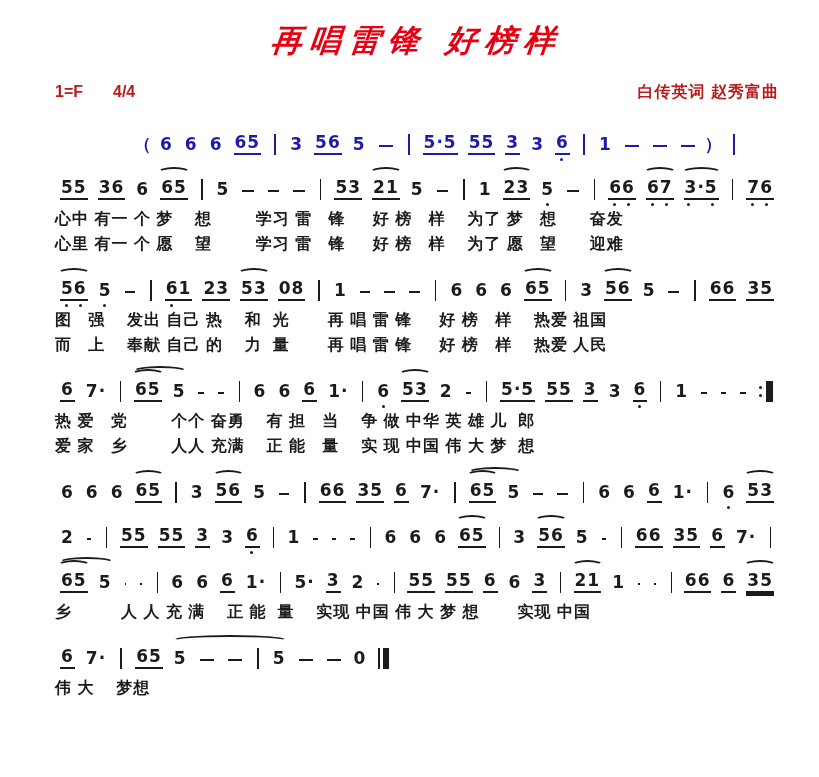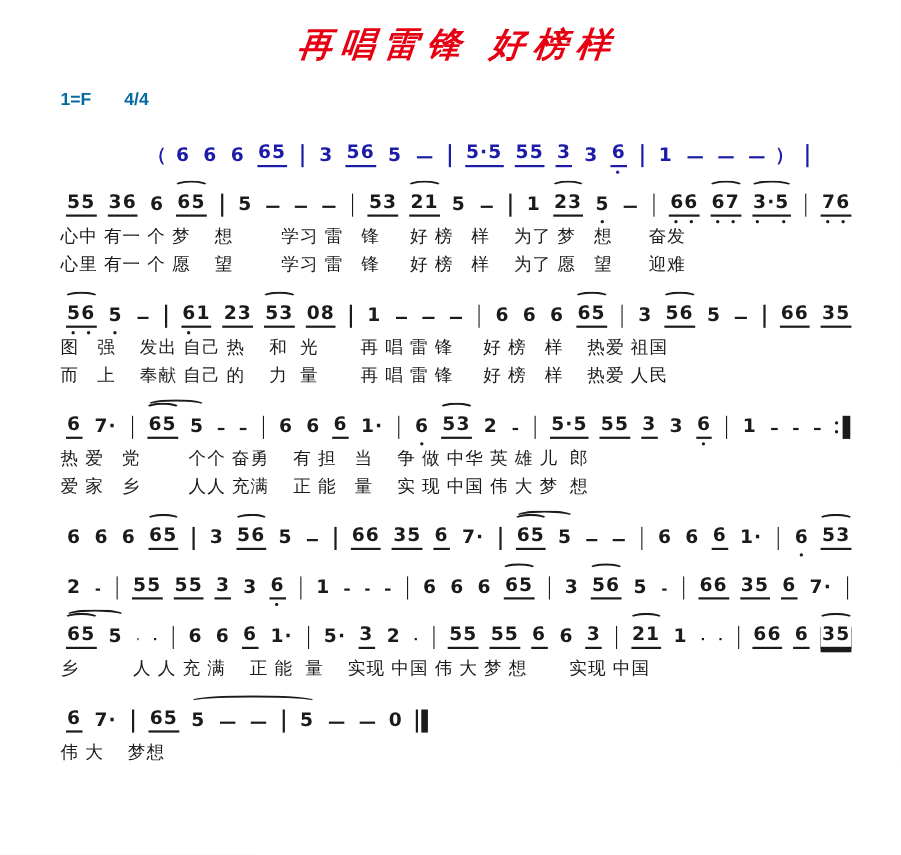--- a/index.html
+++ b/index.html
@@ -1,19 +1,19 @@
 <!DOCTYPE html>
 <html><head>
 <meta charset="utf-8">
 <style>
   * { margin:0; padding:0; box-sizing:border-box; }
   body { background:#e8e8e8; font-family:"Liberation Sans","DejaVu Sans",sans-serif; }
   .page { width:819px; height:777px; background:#ffffff; padding:12px 40px 10px 55px; overflow:hidden; position:relative; }
   .song-title { text-align:center; font-size:31px; font-weight:bold; font-style:italic; letter-spacing:8px; transform:skewX(-6deg); margin:8px 0 20px 0; font-family:"DejaVu Serif","Liberation Serif",serif; }
-  .hdr { display:flex; align-items:baseline; font-size:16px; font-weight:bold; color:#0369a1; margin-bottom:16px; }
+  .hdr { display:flex; align-items:baseline; font-size:16px; font-weight:bold; color:#b91c1c; margin-bottom:16px; }
   .hdr .key { }
   .hdr .meter { margin-left:30px; }
   .hdr .credits { margin-left:auto; font-size:16px; letter-spacing:1px; }
   .system { margin-bottom:9px; }
   .noterow { display:flex; align-items:flex-end; height:36px; font-family:"DejaVu Sans",sans-serif; }
   .note { position:relative; display:inline-block; font-weight:bold; font-size:17px; line-height:21px; margin:0 5px; }
   .ntext { display:inline-block; padding:0 1px; letter-spacing:1px; }
   .u1 > .ntext { border-bottom:2px solid currentColor; }
   .u2 > .ntext { border-bottom:2px solid currentColor; box-shadow:0 3px 0 0 currentColor; }
   .arc { position:absolute; top:-10px; left:-2px; right:-2px; height:11px; border:2px solid transparent; border-top-color:currentColor; border-radius:50%; }
@@ -24,31 +24,32 @@
   .ptxt { display:inline-block; font-weight:bold; font-size:17px; line-height:21px; margin:0 3px; }
   .grp { display:flex; align-items:flex-end; position:relative; }
   .garc { top:-13px; left:4px; right:4px; }
   .endbar { display:inline-flex; align-items:flex-end; gap:3px; margin:0 6px; }
   .endbar .thin { width:2px; height:21px; background:currentColor; }
   .endbar .thick { width:6px; height:21px; background:currentColor; }
   .repend { display:inline-flex; align-items:center; gap:4px; margin:0 6px; height:21px; }
   .repdots { display:flex; flex-direction:column; gap:5px; }
   .repdots i { width:3px; height:3px; border-radius:50%; background:currentColor; }
   .repend .thick { width:7px; height:21px; background:currentColor; }
-  .lyric { white-space:pre; font-size:16px; color:#1b1b1b; line-height:25px; letter-spacing:1px; font-weight:400; }
+  .lyric { white-space:pre; font-size:16px; color:#1b1b1b; line-height:25px; letter-spacing:1px; font-weight:700; }
   .lyrics-wrap { margin-top:6px; }
 </style>
 </head>
 <body>
 
 <div class="page" style="background: rgb(255, 255, 255);">
   <h1 class="song-title" style="color: rgb(230, 0, 18);">再唱雷锋 好榜样</h1>
   <div class="hdr">
     <span class="key">1=F</span>
     <span class="meter">4/4</span>
+    <span class="credits">白传英词 赵秀富曲</span>
   </div>
   <div id="score">
       <div class="system" style="margin-left: 76px;">
         <div class="noterow" style="color: rgb(28, 28, 168);">
           <span class="ptxt">（</span>
           <span class="note"><span class="ntext">6</span></span>
           <span class="note"><span class="ntext">6</span></span>
           <span class="note"><span class="ntext">6</span></span>
           <span class="note u1"><span class="ntext">65</span></span>
           <span class="bar"></span>

